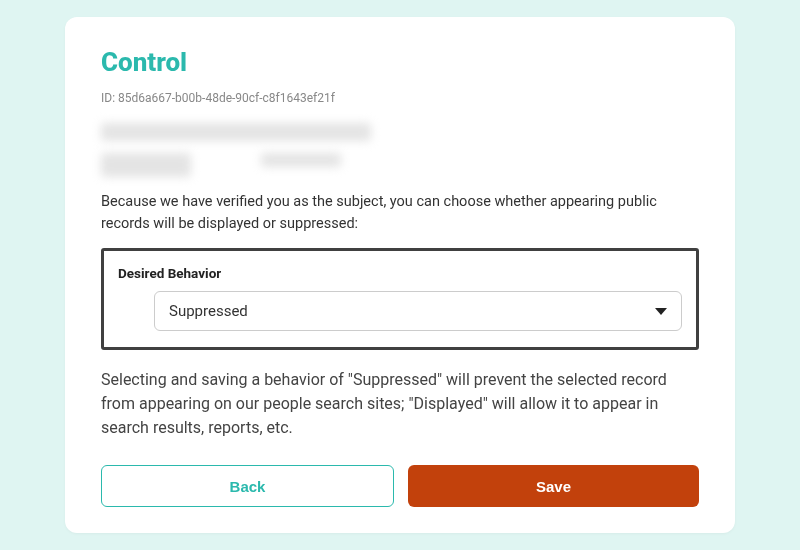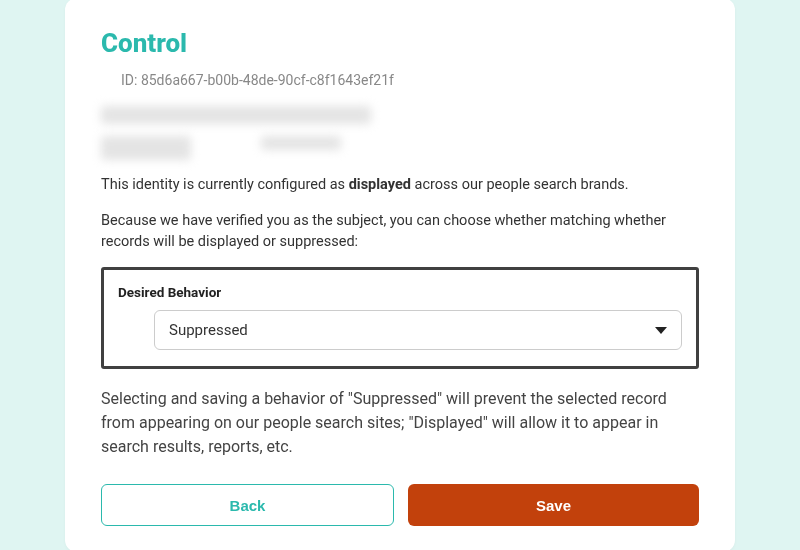--- a/index.html
+++ b/index.html
@@ -20,23 +20,22 @@
       box-shadow: 0 1px 3px rgba(0,0,0,0.04);
     }
     .title {
       color: #2bb9ad;
       font-size: 26px;
       font-weight: 800;
       margin-bottom: 14px;
     }
     .id-line {
       color: #888;
-      font-size: 14px;
+      font-size: 12px;
       margin-bottom: 18px;
-      margin-left: 20px;
     }
     .id-label { color: #888; }
     .blurred-block {
       margin-bottom: 8px;
     }
     .blur-line-1 {
       width: 270px;
       height: 18px;
       background: #e4e4e4;
       border-radius: 3px;
@@ -150,25 +149,22 @@
   </div>
 
   <div class="blurred-block">
     <div class="blur-line-1"></div>
     <div class="blur-row">
       <div class="blur-small-1"></div>
       <div class="blur-small-2"></div>
     </div>
   </div>
 
-  <p class="body-text">
-    <span>This identity is currently configured as </span><b>displayed</b><span> across our people search brands.</span>
-  </p>
 
-  <p class="body-text">Because we have verified you as the subject, you can choose whether matching whether records will be displayed or suppressed:</p>
+  <p class="body-text">Because we have verified you as the subject, you can choose whether appearing public records will be displayed or suppressed:</p>
 
   <div class="behavior-box">
     <div class="behavior-label">Desired Behavior</div>
     <div class="select-wrap">
       <div class="select-field">
         <span>Suppressed</span>
         <span class="caret"></span>
       </div>
     </div>
   </div>

